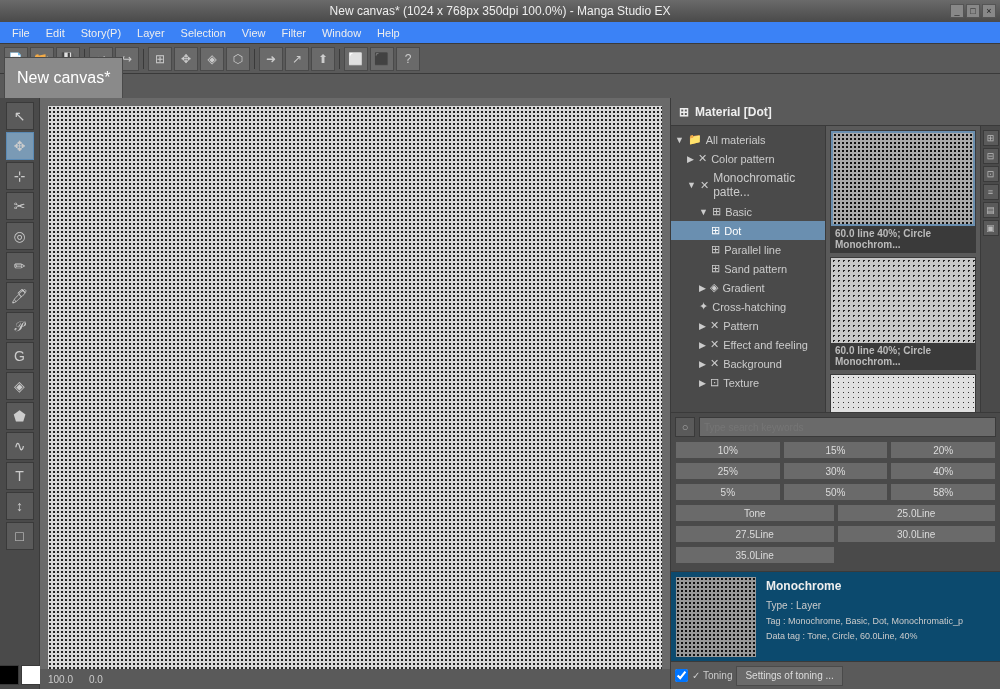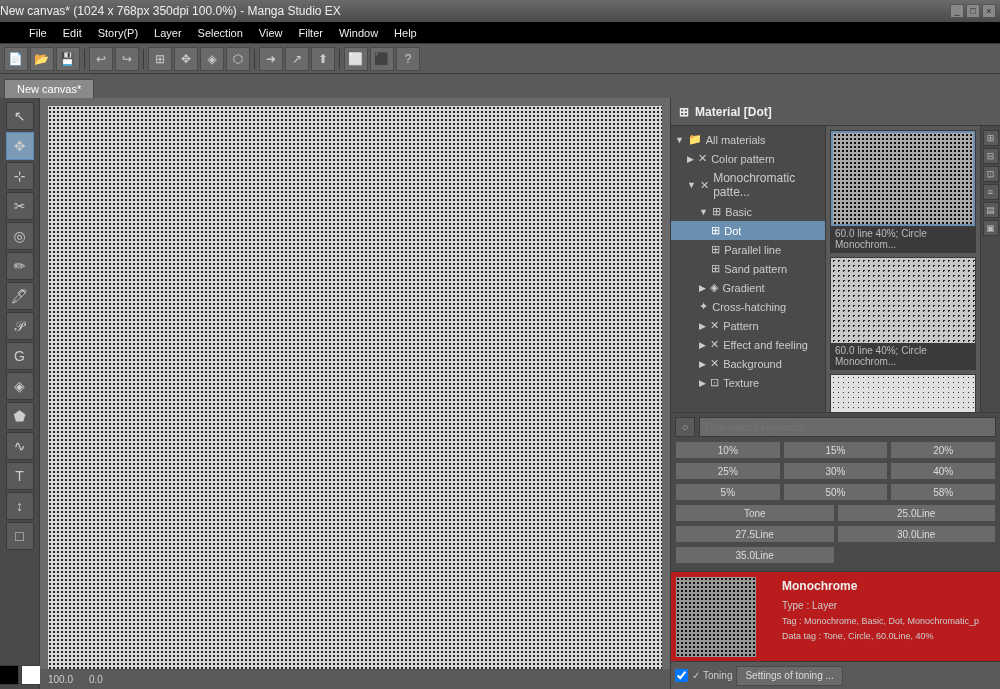--- a/index.html
+++ b/index.html
@@ -4,21 +4,21 @@
   <style>
     * { margin: 0; padding: 0; box-sizing: border-box; }
     body { width: 1000px; height: 689px; background: #4a4a4a; font-family: 'Arial', sans-serif; font-size: 11px; color: #ddd; overflow: hidden; }
 
     
     .title-bar {
       height: 22px;
       background: linear-gradient(to bottom, #6a6a6a, #4a4a4a);
       display: flex;
       align-items: center;
-      justify-content: flex-start;
+      justify-content: center;
       color: #eee;
       font-size: 12px;
       position: relative;
     }
     .title-bar-buttons {
       position: absolute;
       right: 4px;
       display: flex;
       gap: 2px;
     }
@@ -26,24 +26,24 @@
       width: 14px; height: 14px;
       background: #888;
       border: 1px solid #555;
       display: flex; align-items: center; justify-content: center;
       font-size: 9px; color: #222; cursor: pointer;
     }
 
     
     .menu-bar {
       height: 22px;
-      background: #000000;
-      display: flex;
-      align-items: center;
-      padding: 0 21px;
+      background: #3b82f6;
+      display: flex;
+      align-items: center;
+      padding: 0 4px;
       border-bottom: 1px solid #3a3a3a;
     }
     .menu-item {
       padding: 2px 8px;
       cursor: pointer;
       color: #eee;
       font-size: 11px;
     }
 
     
@@ -73,26 +73,26 @@
 
     
     .tab-bar {
       height: 24px;
       background: #5a5a5a;
       display: flex;
       align-items: flex-end;
       padding: 0 4px;
     }
     .tab {
-      padding: 3px 12px;
+      padding: 11px 12px;
       background: #7a7a7a;
       border: 1px solid #4a4a4a;
       border-bottom: none;
       cursor: pointer;
-      font-size: 11px;
+      font-size: 16px;
       color: #eee;
     }
     .tab.active {
       background: #8a8a8a;
       color: #fff;
     }
 
     
     .main-layout {
       display: flex;
@@ -206,20 +206,21 @@
     .tree-item.selected { background: #6a8fb0; color: #fff; }
 
     .material-previews {
       flex: 1;
       background: #5a5a5a;
       overflow-y: auto;
       padding: 4px;
       display: flex;
       flex-direction: column;
       gap: 4px;
+      font-weight: bold;
     }
 
     .preview-item {
       background: #4a4a4a;
       border: 1px solid #3a3a3a;
       cursor: pointer;
     }
     .preview-img {
       width: 100%;
       height: 95px;
@@ -284,24 +285,24 @@
     .tag-grid-2col {
       display: grid;
       grid-template-columns: 1fr 1fr;
       gap: 2px;
       margin-bottom: 3px;
     }
 
     
     .info-panel {
       height: 90px;
-      background: #b91c1c;
+      background: #0c4a6e;
       border-top: 1px solid #3a3a3a;
       display: flex;
-      gap: 16px;
+      gap: 0;
     }
     .info-thumbnail {
       width: 80px;
       height: 80px;
       margin: 5px;
       background-image: radial-gradient(circle, #111 1px, transparent 1px);
       background-size: 4px 4px;
       background-color: #888;
       flex-shrink: 0;
     }

